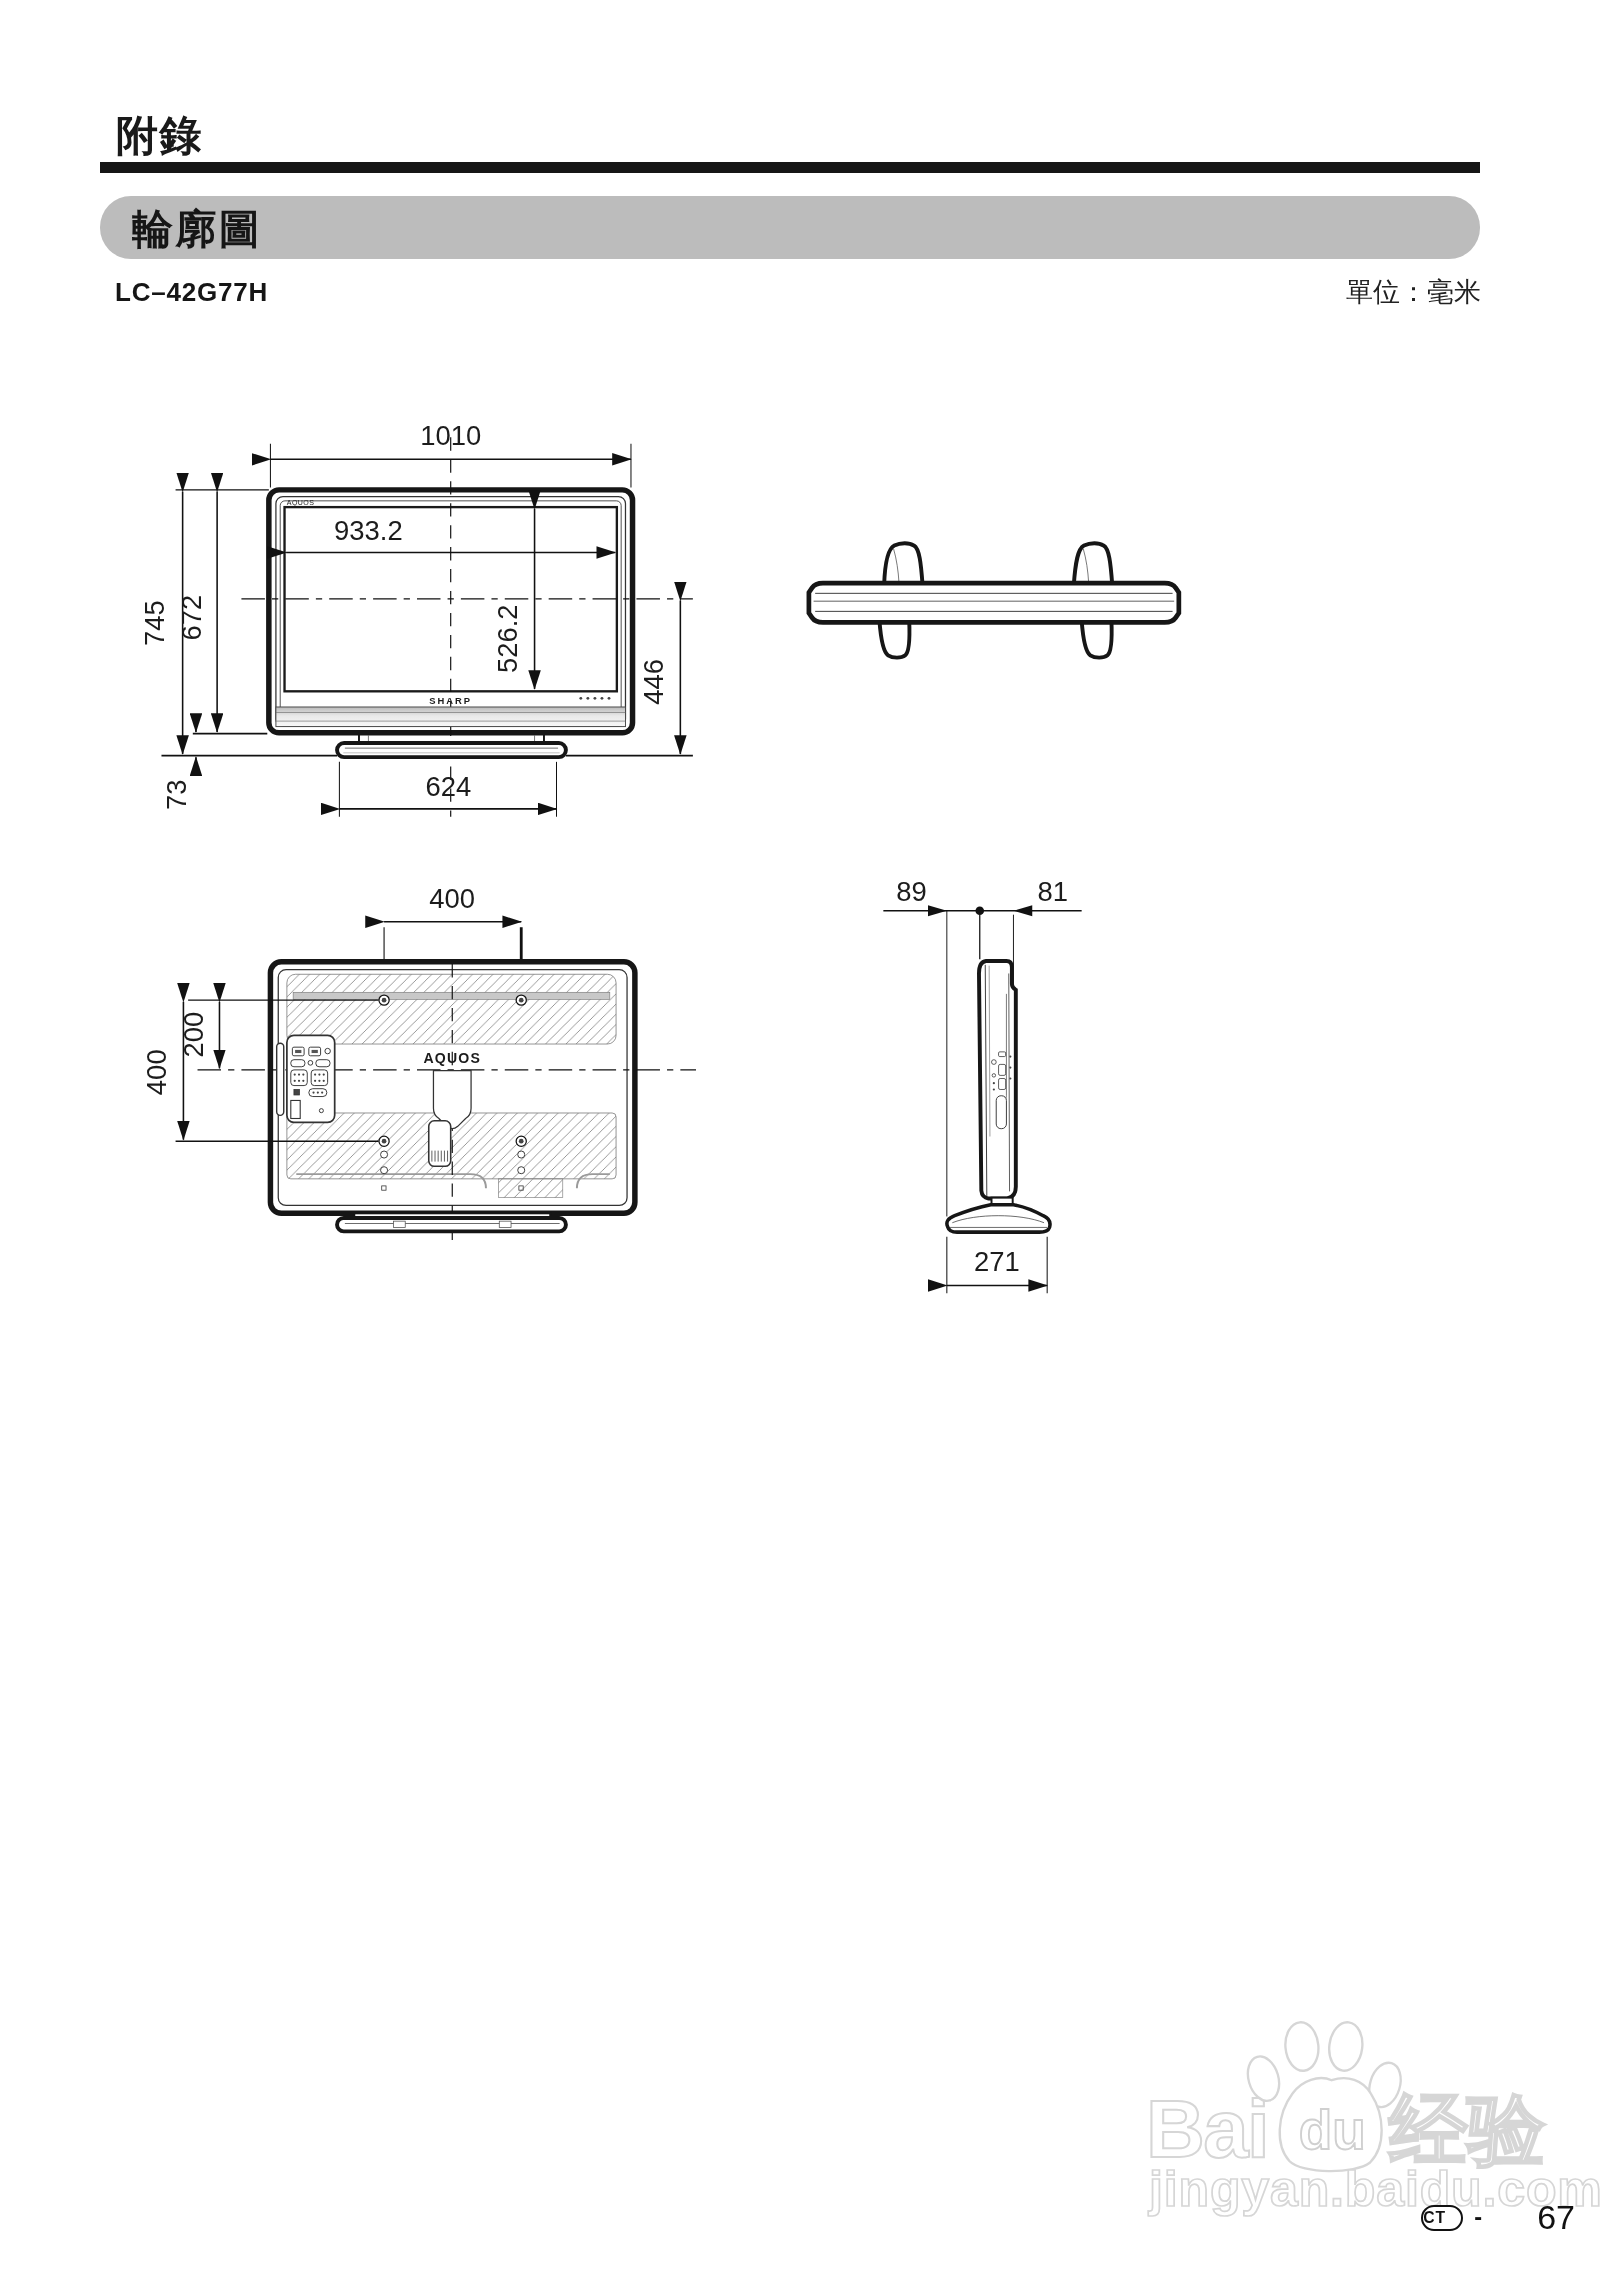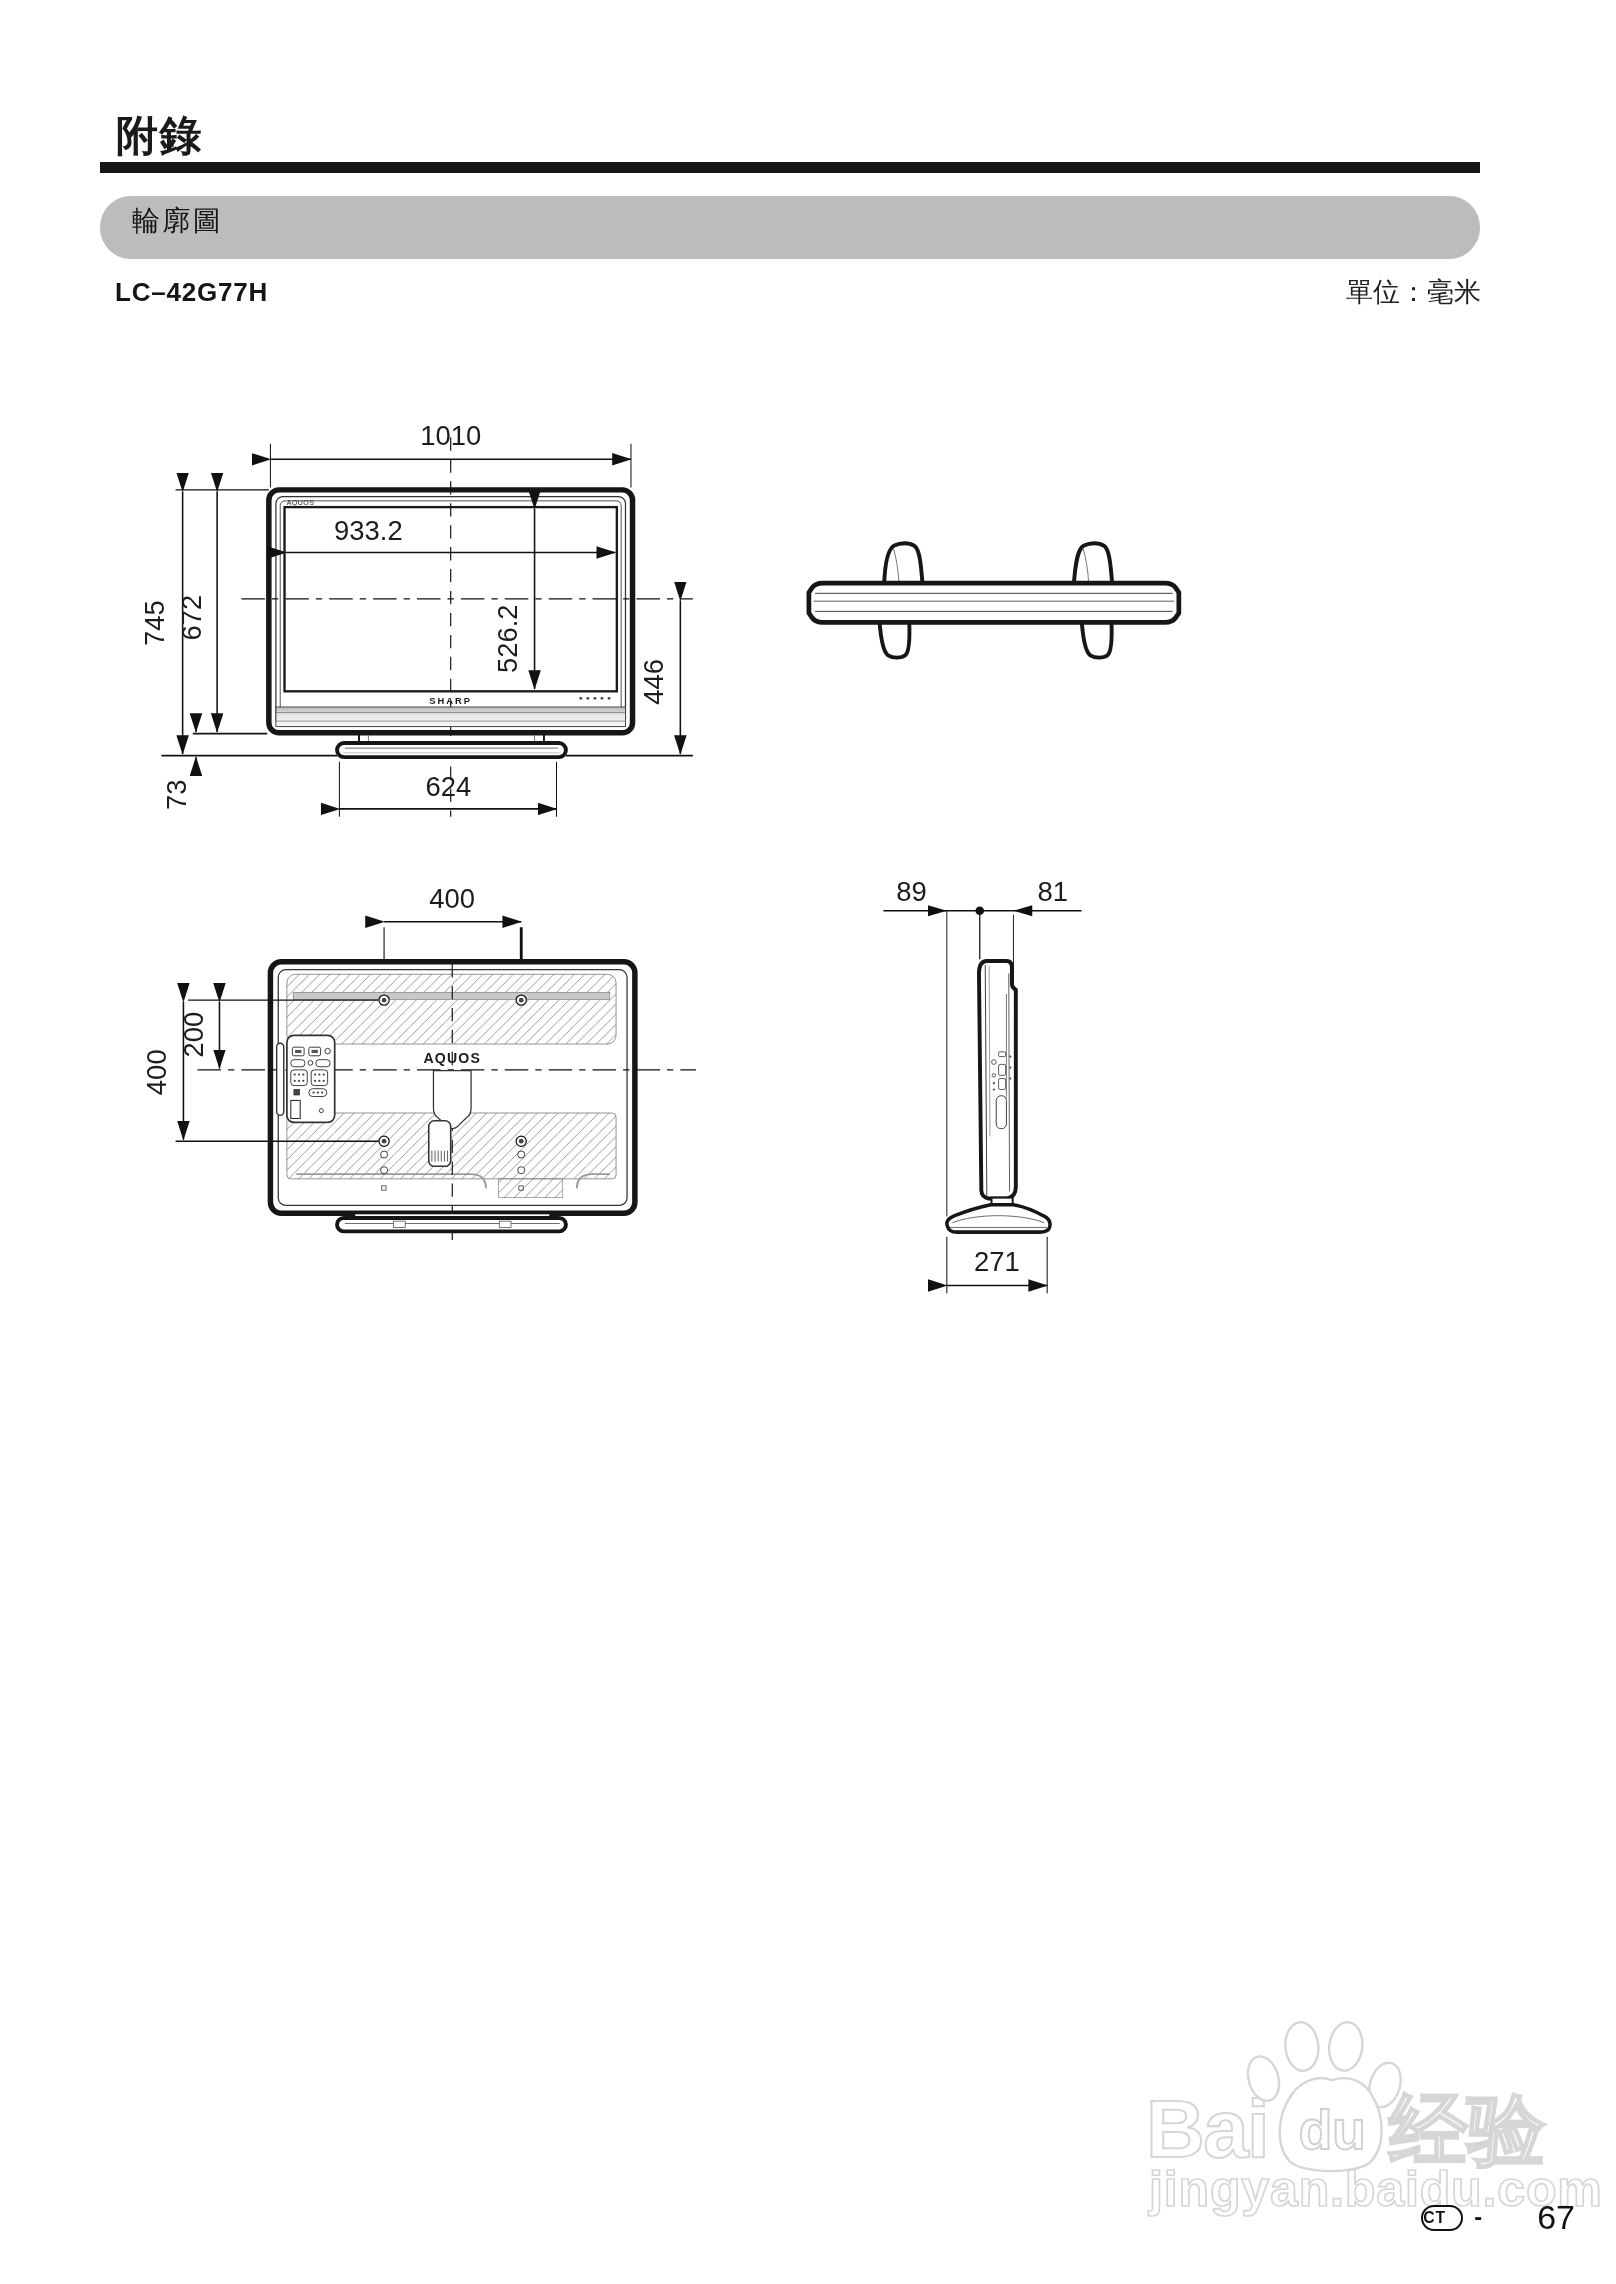--- a/index.html
+++ b/index.html
@@ -11,21 +11,21 @@
   #section-title{
     left:116px; top:108px; font-size:42px; font-weight:bold; color:#1a1a1a;
     letter-spacing:1.6px;
   }
   #top-rule{ left:100px; top:162px; width:1380px; height:11px; background:#161616; }
   #banner{
     left:100px; top:196px; width:1380px; height:63px; background:#bcbcbc;
     border-radius:31px;
   }
   #banner-title{
-    left:132px; top:202px; font-size:28px; font-weight:normal; color:#161616;
+    left:132px; top:202px; font-size:41px; font-weight:bold; color:#161616;
     letter-spacing:2.4px;
   }
   #unit-label{ left:1207px; top:274px; width:274px; text-align:right;
     font-size:27px; color:#222; }
   #model-title{ left:115px; top:277px; font-size:26px; font-weight:bold; color:#161616;
     letter-spacing:0.8px; }
   svg text{ font-family:"Liberation Sans", sans-serif; }
   .dim-label{ font-size:35px; fill:#1c1c1c; }
   .tiny-label{ fill:#1c1c1c; }
   #footer{

